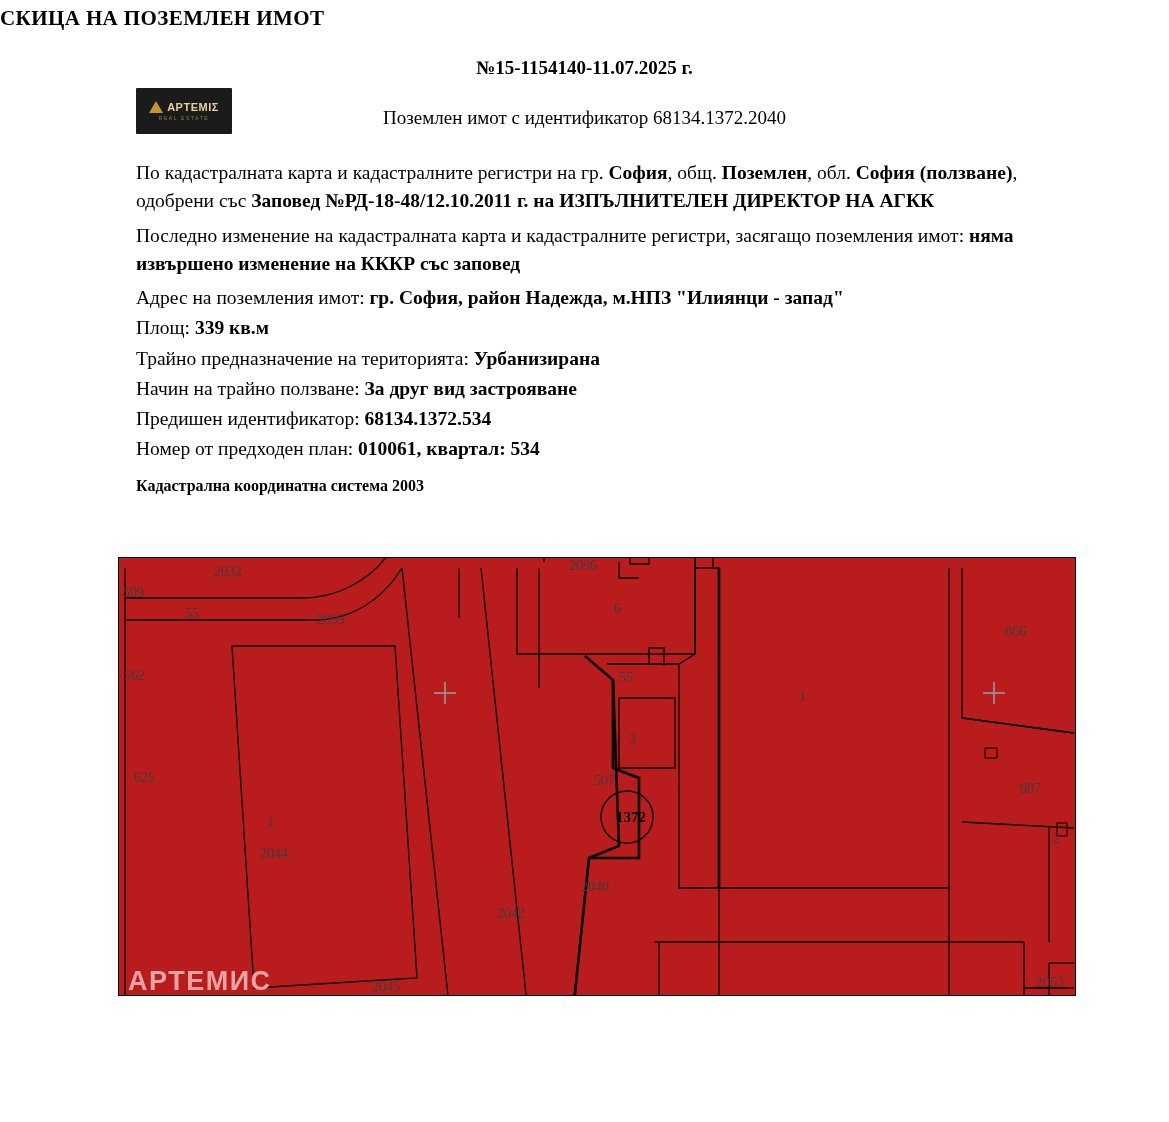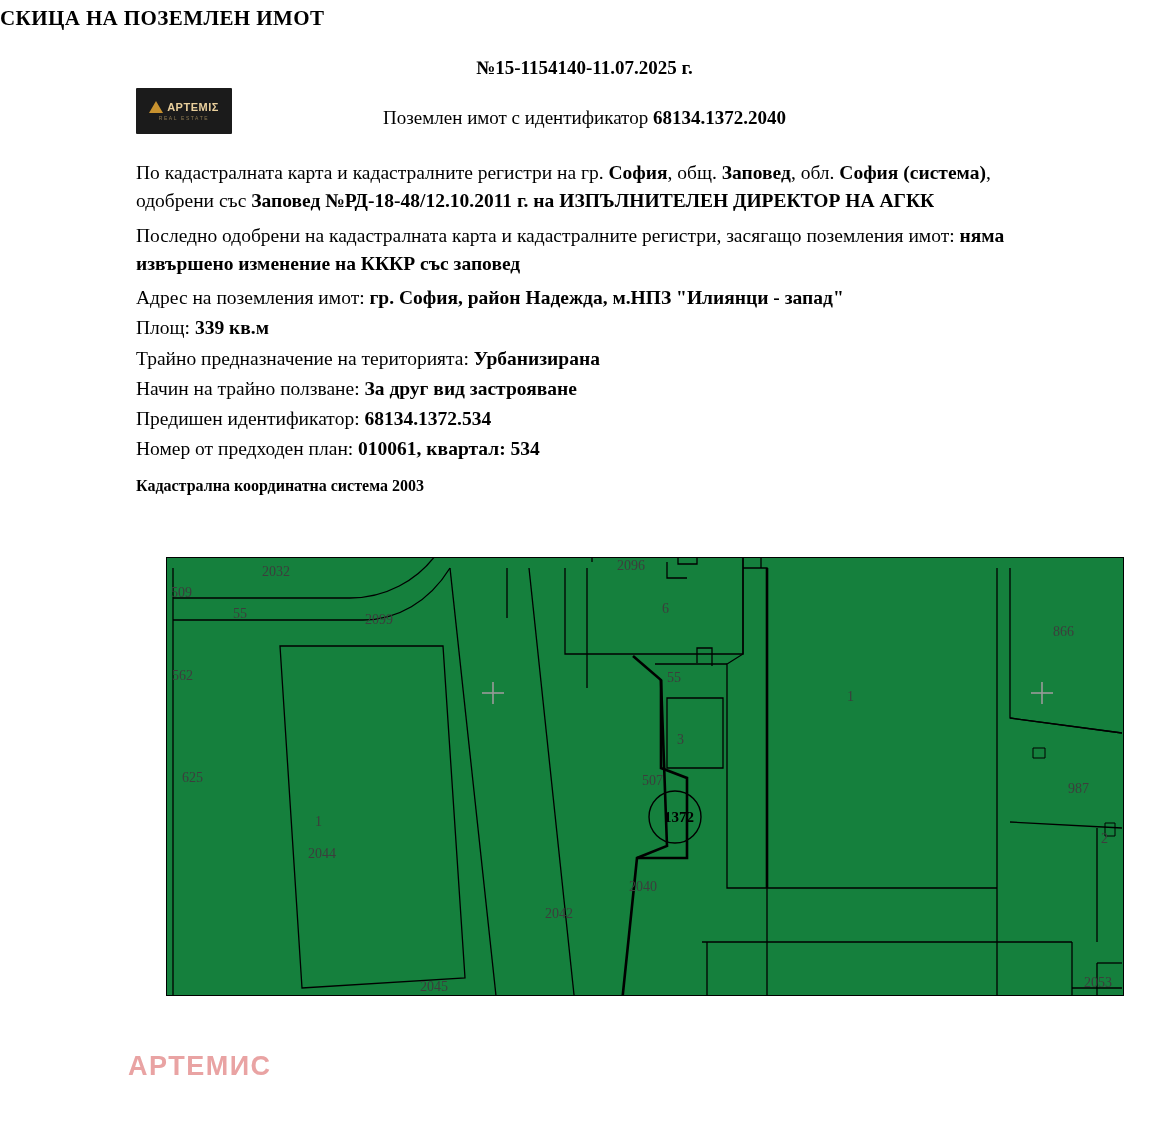--- a/index.html
+++ b/index.html
@@ -31,21 +31,21 @@
     text-align: center;
     font-weight: bold;
     font-size: 19px;
     margin-top: 26px;
   }
   .ident-line {
     text-align: center;
     font-size: 19px;
     margin-top: 28px;
   }
-  .ident-line b { font-weight: bold; }
+  .ident-line b { font-weight: normal; }
   .logo {
     position: absolute;
     left: 136px;
     top: 82px;
     width: 96px;
     height: 46px;
     background: #1b1b1b;
     color: #e8c07a;
     border-radius: 1px;
     display: flex;
@@ -99,28 +99,27 @@
   }
   .map-wrap {
     position: absolute;
     left: 118px;
     top: 551px;
     width: 958px;
     height: 439px;
     border: 1.5px solid #000;
     box-sizing: border-box;
     overflow: hidden;
-    background: #15803d;
-    margin-left: 48px;
+    background: #b91c1c;
   }
   .map-wrap svg { display: block; }
   .watermark {
     position: absolute;
     left: 128px;
-    top: 1045px;
+    top: 960px;
     font-family: "Liberation Sans", sans-serif;
     font-size: 27px;
     font-weight: bold;
     letter-spacing: 1.5px;
     color: #e9a3a3;
     pointer-events: none;
   }
   .maplabel {
     font-family: "Liberation Serif", serif;
     font-size: 14px;
@@ -147,24 +146,24 @@
     </div>
     <div class="logo-sub">REAL ESTATE</div>
   </div>
 
   <div class="ident-line">
     <span>Поземлен имот с идентификатор </span><b>68134.1372.2040</b>
   </div>
 
   <div class="body-text">
     <div class="para-block">
-      <span>По кадастралната карта и кадастралните регистри на гр. </span><b>София</b><span>, общ. </span><b>Заповед</b><span>, обл. </span><b>София (система)</b><span>, одобрени със </span><b>Заповед №РД-18-48/12.10.2011 г. на ИЗПЪЛНИТЕЛЕН ДИРЕКТОР НА АГКК</b>
+      <span>По кадастралната карта и кадастралните регистри на гр. </span><b>София</b><span>, общ. </span><b>Поземлен</b><span>, обл. </span><b>София (ползване)</b><span>, одобрени със </span><b>Заповед №РД-18-48/12.10.2011 г. на ИЗПЪЛНИТЕЛЕН ДИРЕКТОР НА АГКК</b>
     </div>
     <div class="para-block">
-      <span>Последно одобрени на кадастралната карта и кадастралните регистри, засягащо поземления имот: </span><b>няма извършено изменение на КККР със заповед</b>
+      <span>Последно изменение на кадастралната карта и кадастралните регистри, засягащо поземления имот: </span><b>няма извършено изменение на КККР със заповед</b>
     </div>
     <p><span>Адрес на поземления имот: </span><b>гр. София, район Надежда, м.НПЗ "Илиянци - запад"</b></p>
     <p><span>Площ: </span><b>339 кв.м</b></p>
     <p><span>Трайно предназначение на територията: </span><b>Урбанизирана</b></p>
     <p><span>Начин на трайно ползване: </span><b>За друг вид застрояване</b></p>
     <p><span>Предишен идентификатор: </span><b>68134.1372.534</b></p>
     <p><span>Номер от предходен план: </span><b>010061, квартал: 534</b></p>
     <div class="kks-label">Кадастрална координатна система 2003</div>
   </div>
 

